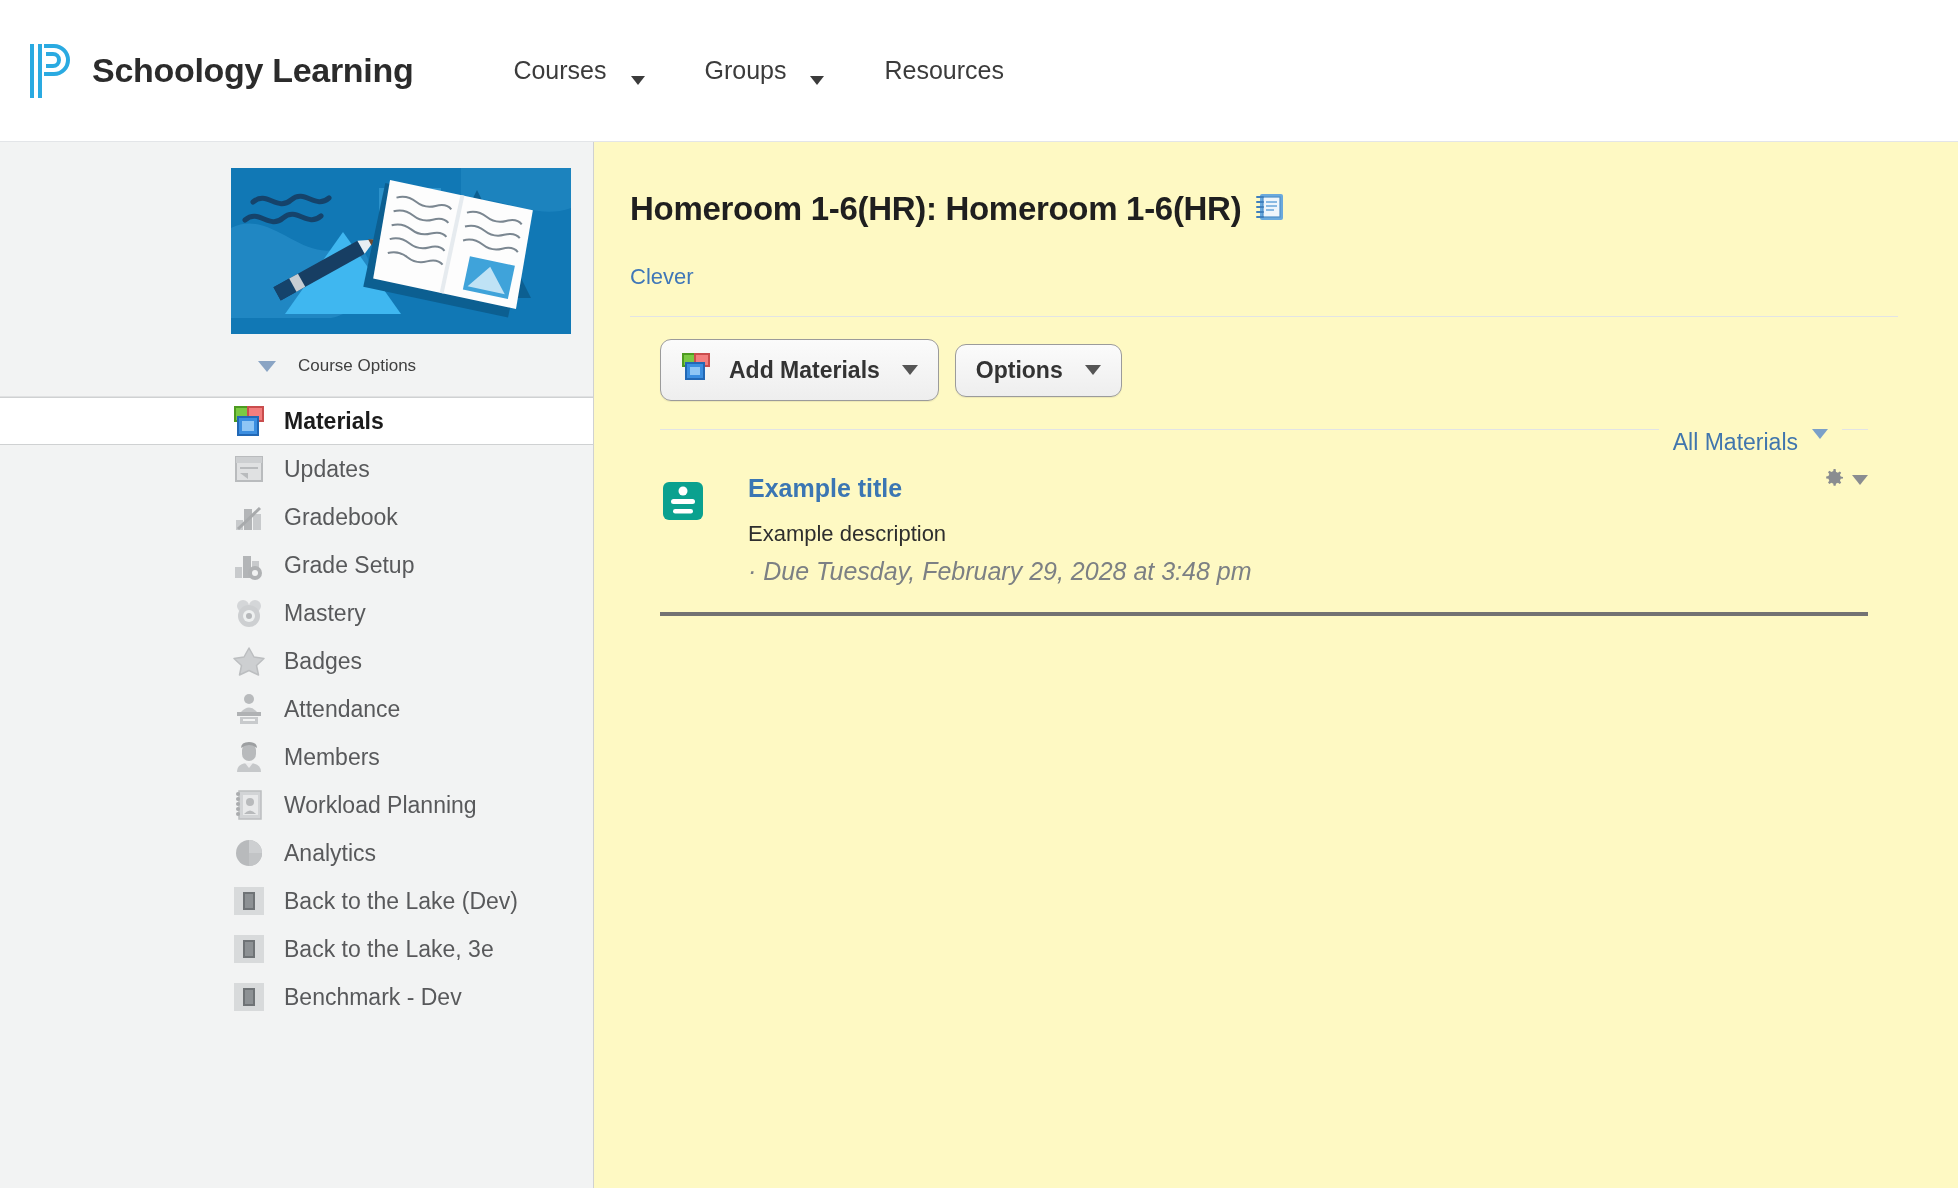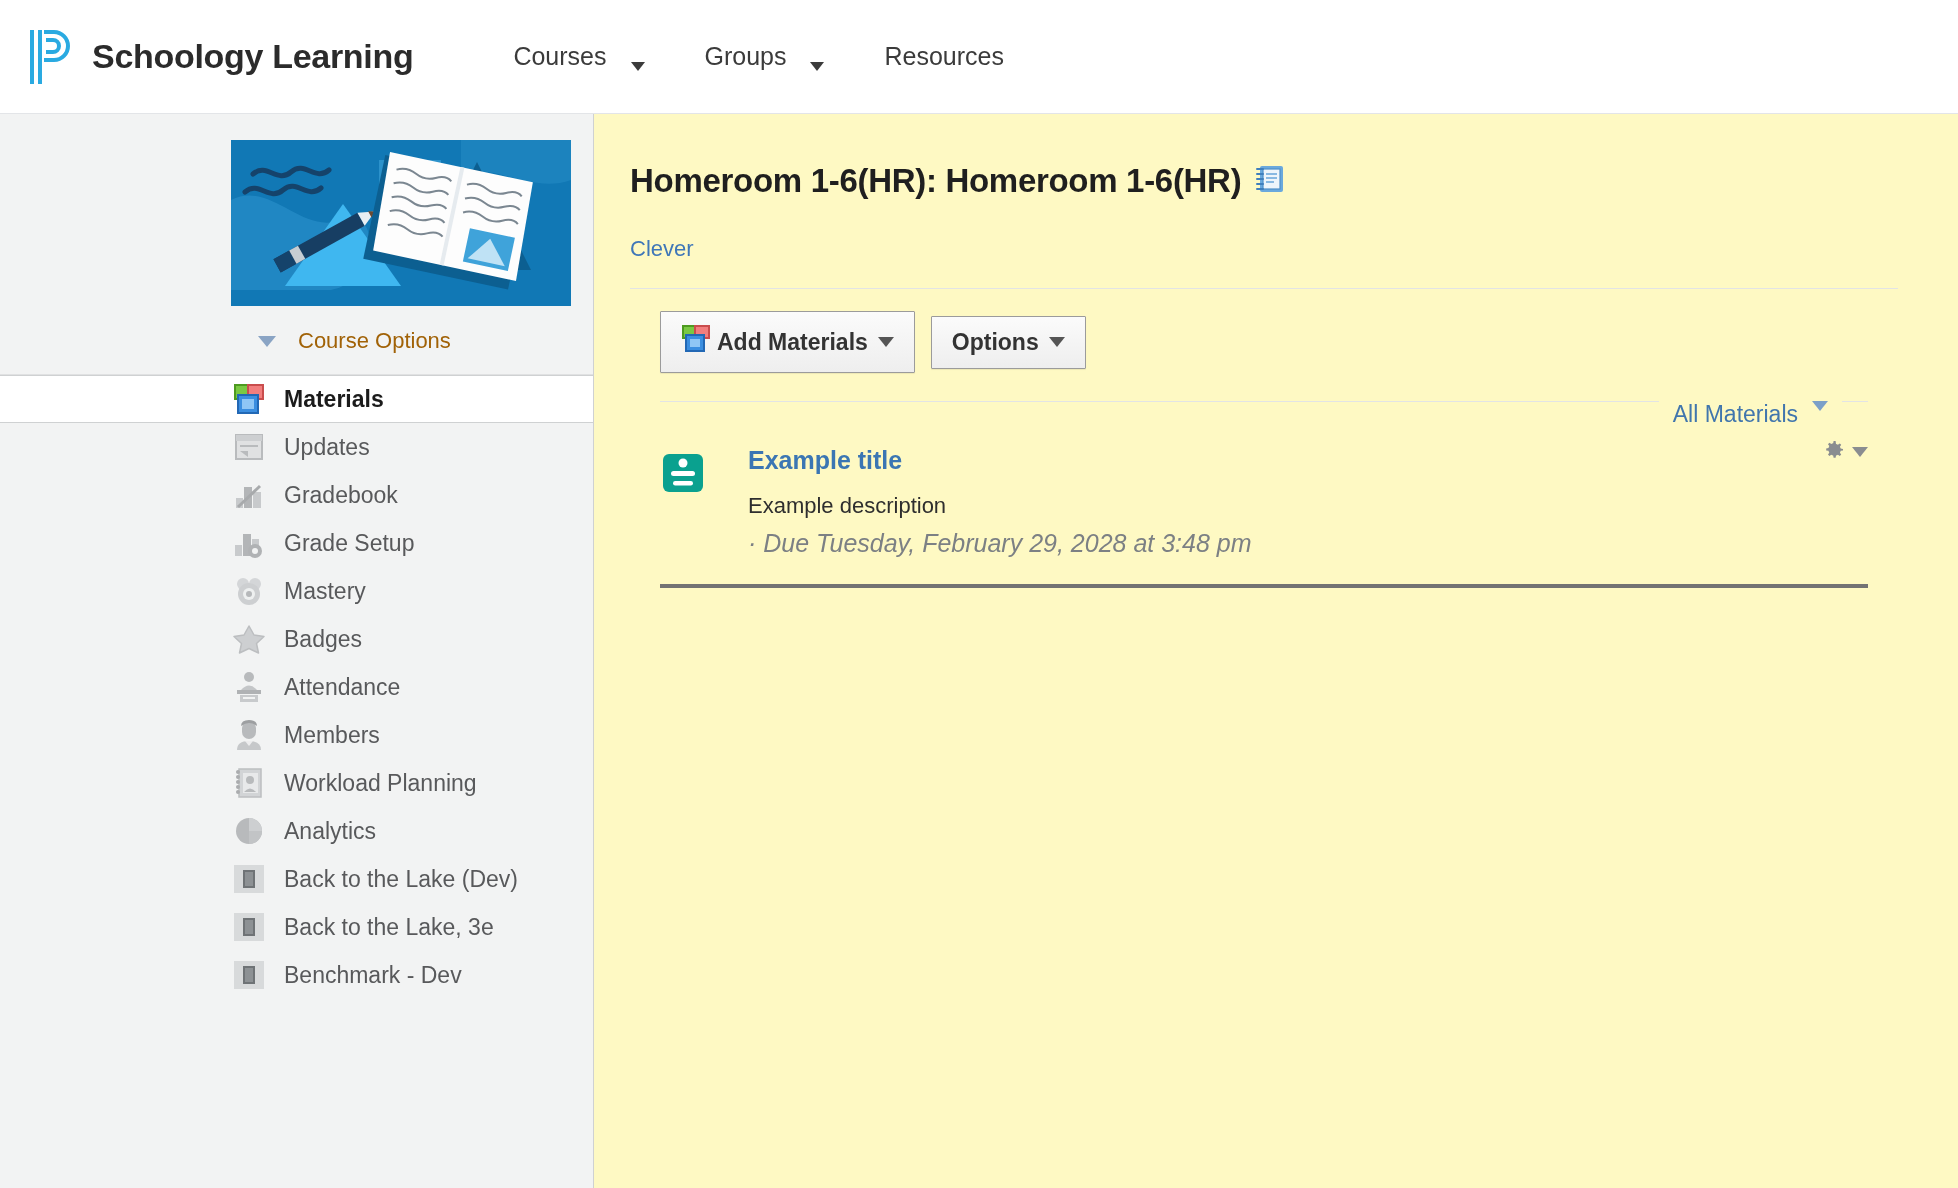--- a/index.html
+++ b/index.html
@@ -7,21 +7,21 @@
     margin: 0; padding: 0;
     width: 1958px; height: 1188px;
     overflow: hidden;
     background: #ffffff;
     font-family: "Liberation Sans", sans-serif;
     -webkit-font-smoothing: antialiased;
   }
 
   
   .top-header {
-    height: 114px;
+    height: 142px;
     background: #ffffff;
     border-bottom: 1px solid #e3e5e8;
     display: flex;
     align-items: center;
     padding-left: 28px;
   }
   .brand {
     display: flex;
     align-items: center;
     gap: 18px;
@@ -88,21 +88,21 @@
     gap: 22px;
     padding: 22px 0 20px 258px;
     border-bottom: 1px solid #e0e1e2;
   }
   .course-opts .tri {
     width: 0; height: 0;
     border-left: 9px solid transparent;
     border-right: 9px solid transparent;
     border-top: 11px solid #8aa4c4;
   }
-  .course-opts-label { font-size: 22px; color: #a16207; }
+  .course-opts-label { font-size: 17px; color: #404040; }
 
   .nav-list { padding-top: 0; }
   .nav-item {
     display: flex;
     align-items: center;
     gap: 18px;
     padding: 14px 0 14px 232px;
     font-size: 23px;
     color: #58595b;
     cursor: pointer;
@@ -158,24 +158,24 @@
   }
   .toolbar {
     display: flex;
     align-items: center;
     gap: 16px;
     padding: 22px 0 0 30px;
   }
   .btn {
     display: inline-flex;
     align-items: center;
-    gap: 6px;
+    gap: 18px;
     background: linear-gradient(to bottom, #fbfbfb 0%, #eeeeee 100%);
     border: 1px solid #9b9b9b;
-    border-radius: 1px;
+    border-radius: 11px;
     padding: 12px 20px;
     font-size: 23px;
     font-weight: bold;
     color: #333333;
     cursor: pointer;
     box-shadow: 0 1px 1px rgba(0,0,0,0.07);
     white-space: nowrap;
   }
   .btn .caret {
     width: 0; height: 0;

